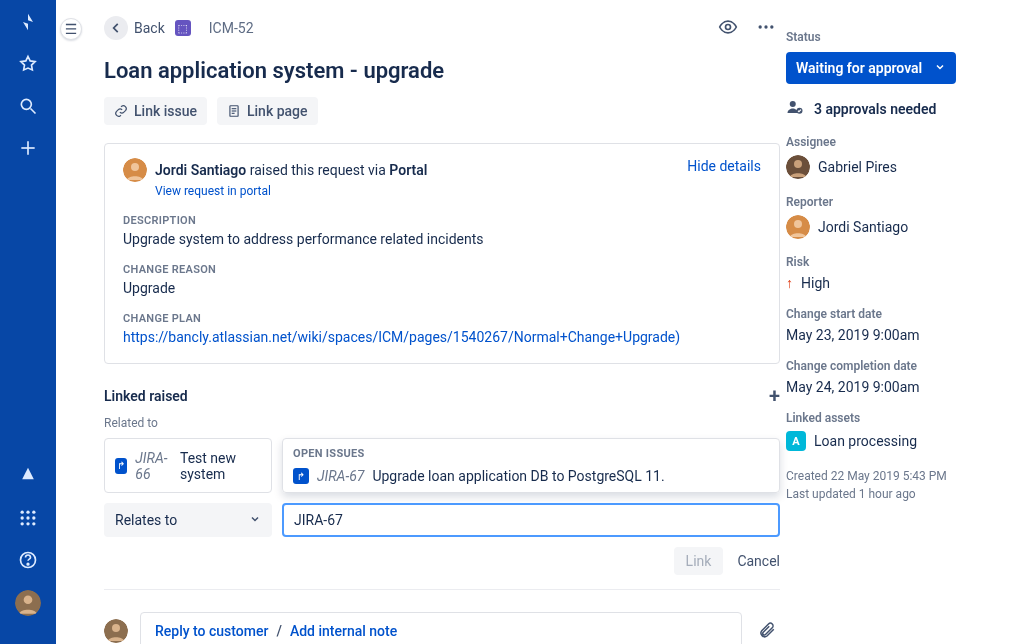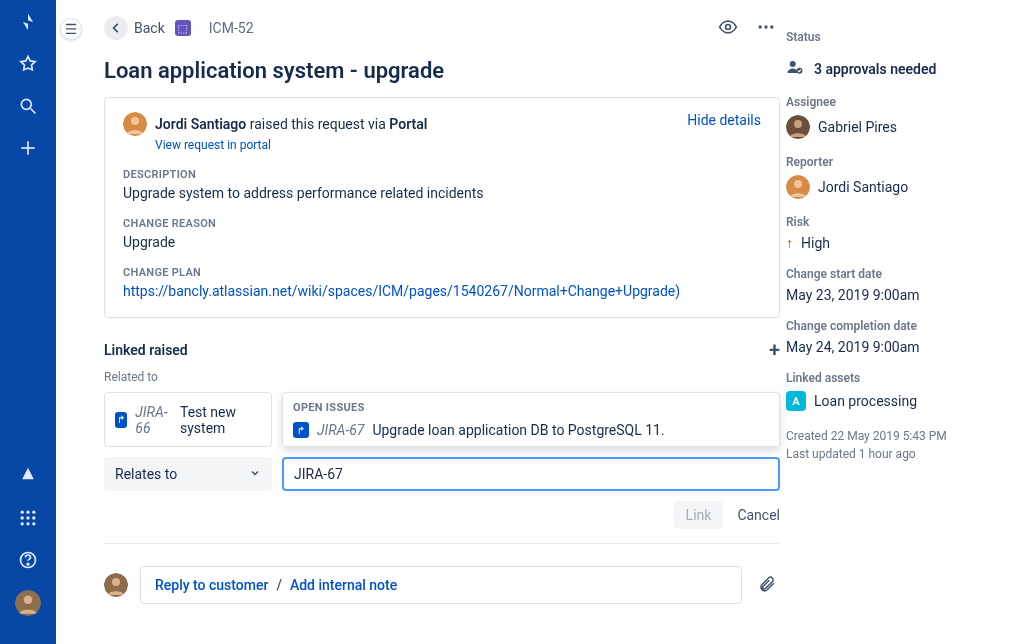--- a/index.html
+++ b/index.html
@@ -190,20 +190,38 @@
           <svg width="20" height="20" viewBox="0 0 24 24" fill="#42526E">
               <circle cx="5" cy="12" r="2"></circle>
               <circle cx="12" cy="12" r="2"></circle>
               <circle cx="19" cy="12" r="2"></circle>
             </svg>
         </div>
       </div>
 
       <h1 class="title">Loan application system - upgrade</h1>
 
+      <div class="btn-row">
+        <div class="pill-btn">
+          <svg viewBox="0 0 24 24" fill="none" stroke="#42526E" stroke-width="2">
+              <path d="M10 14a5 5 0 007 0l3-3a5 5 0 00-7-7l-1 1"></path>
+              <path d="M14 10a5 5 0 00-7 0l-3 3a5 5 0 007 7l1-1"></path>
+            </svg>
+          <span>Link issue</span>
+        </div>
+        <div class="pill-btn">
+          <svg viewBox="0 0 24 24" fill="none" stroke="#42526E" stroke-width="2">
+              <rect x="5" y="3" width="14" height="18" rx="1"></rect>
+              <line x1="8" y1="8" x2="16" y2="8"></line>
+              <line x1="8" y1="12" x2="16" y2="12"></line>
+              <line x1="8" y1="16" x2="13" y2="16"></line>
+            </svg>
+          <span>Link page</span>
+        </div>
+      </div>
 
       <div class="panel">
         <div class="panel-head">
           <span class="avatar">
             <svg viewBox="0 0 24 24">
                 <circle cx="12" cy="12" r="12" fill="#D68C47"></circle>
                 <circle cx="12" cy="9" r="4" fill="#F0C59B"></circle>
                 <path d="M4 22c1-5 15-5 16 0" fill="#F0C59B"></path>
               </svg>
           </span>
@@ -280,20 +298,28 @@
         <div class="attach">
           <svg width="18" height="18" viewBox="0 0 24 24" fill="none" stroke="#42526E" stroke-width="2">
               <path d="M21 11l-9 9a5 5 0 01-7-7l9-9a3.5 3.5 0 015 5l-9 9a2 2 0 01-3-3l8-8"></path>
             </svg>
         </div>
       </div>
     </div>
 
     <div class="sidebar">
       <div class="side-label">Status</div>
+      <div class="status-btn">
+        <span>Waiting for approval</span>
+        <span class="chev">
+          <svg width="12" height="12" viewBox="0 0 24 24" fill="none" stroke="#fff" stroke-width="3">
+              <path d="M6 9l6 6 6-6"></path>
+            </svg>
+        </span>
+      </div>
       <div class="side-row approvals-row">
         <span>
           <svg width="18" height="18" viewBox="0 0 24 24" fill="#42526E">
               <circle cx="9" cy="8" r="4"></circle>
               <path d="M2 20c0-4 4-6 7-6s7 2 7 6"></path>
               <circle cx="18" cy="17" r="4" fill="#42526E"></circle>
               <path d="M16 17l1.3 1.3L20 15.5" stroke="#fff" stroke-width="1.5" fill="none"></path>
             </svg>
         </span>
         <span>3 approvals needed</span>

